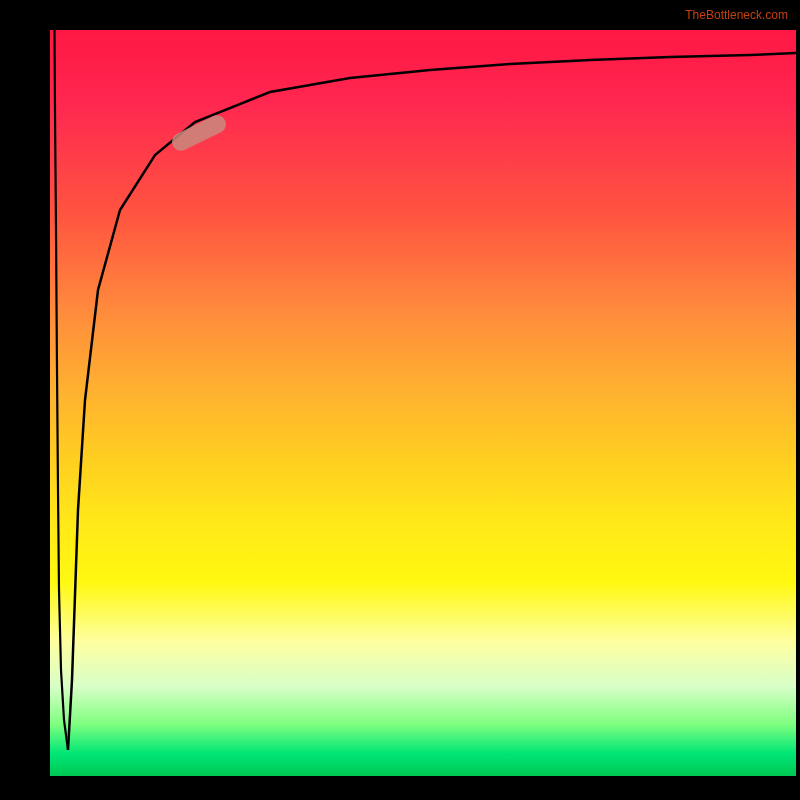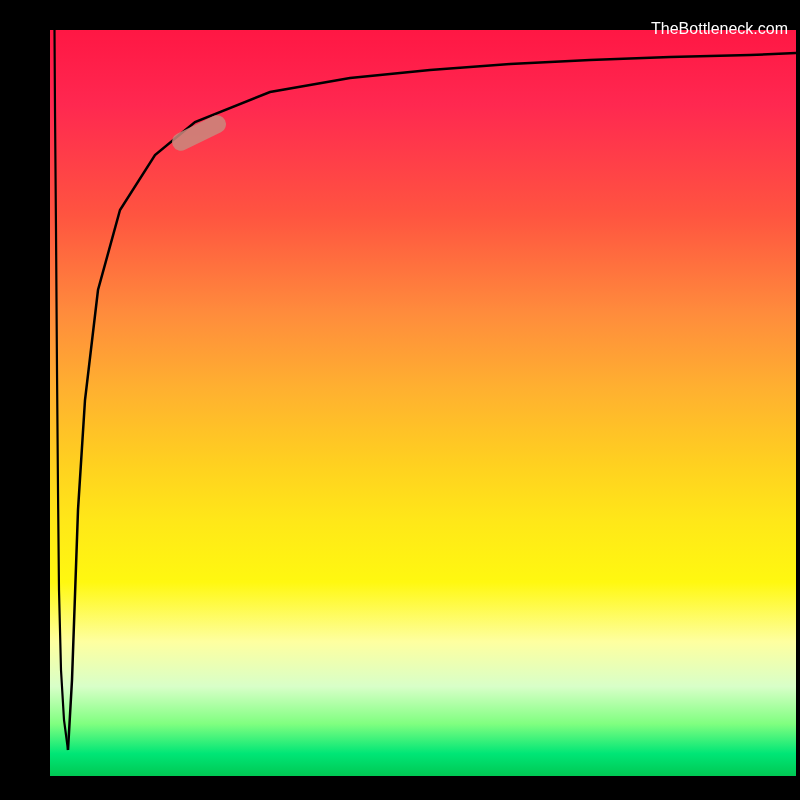--- a/index.html
+++ b/index.html
@@ -9,24 +9,24 @@
     }
     body {
       width: 800px;
       height: 800px;
       background: #000;
       position: relative;
       font-family: Arial, sans-serif;
     }
     .watermark {
       position: absolute;
-      top: 20px;
+      top: 8px;
       right: 12px;
-      color: #ffffff;
-      font-size: 16px;
+      color: #c2410c;
+      font-size: 12px;
       font-weight: normal;
       z-index: 10;
     }
     .plot-area {
       position: absolute;
       top: 30px;
       left: 50px;
       width: 746px;
       height: 746px;
       background: linear-gradient(to bottom,

